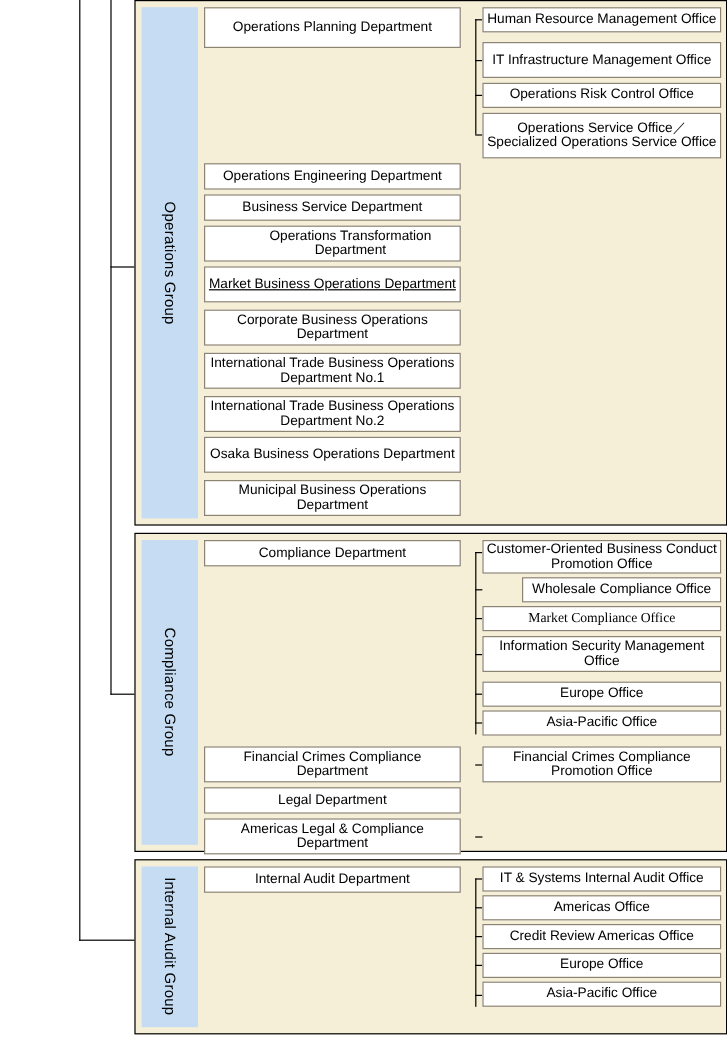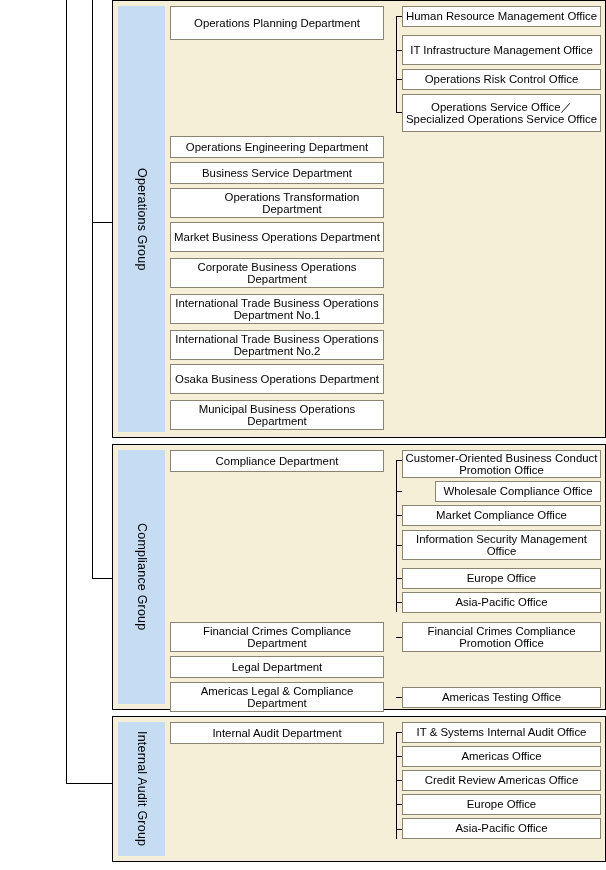--- a/index.html
+++ b/index.html
@@ -122,21 +122,21 @@
     <div class="group-band">
       <span class="group-band-label">Operations Group</span>
     </div>
     <div class="group-body">
 
       <div class="col-left">
         <div class="node-box" style="top:0px; height:34px;">Operations Planning Department</div>
         <div class="node-box" style="top:130px; height:22px;">Operations Engineering Department</div>
         <div class="node-box" style="top:156px; height:22px;">Business Service Department</div>
         <div class="node-box" style="top:182px; height:30px;padding-left:32px;">Operations Transformation Department</div>
-        <div class="node-box" style="top:216px; height:30px;">Market Business Operations Department</div>
+        <div class="node-box" style="top:216px; height:30px;text-decoration:underline;">Market Business Operations Department</div>
         <div class="node-box" style="top:252px; height:30px;">Corporate Business Operations Department</div>
         <div class="node-box" style="top:288px; height:30px;">International Trade Business Operations Department No.1</div>
         <div class="node-box" style="top:324px; height:30px;">International Trade Business Operations Department No.2</div>
         <div class="node-box" style="top:358px; height:30px;text-align:center;">Osaka Business Operations Department</div>
         <div class="node-box" style="top:394px; height:30px;">Municipal Business Operations Department</div>
       </div>
 
       <div class="col-right">
         <div class="bracket bracket-v" style="left:0px; top:10px; height:96px;"></div>
         <div class="bracket bracket-h" style="left:0px; top:10px; width:6px;"></div>
@@ -172,26 +172,25 @@
         <div class="bracket bracket-h" style="left:0px; top:41px; width:6px;"></div>
         <div class="bracket bracket-h" style="left:0px; top:65px; width:6px;"></div>
         <div class="bracket bracket-h" style="left:0px; top:95px; width:6px;"></div>
         <div class="bracket bracket-h" style="left:0px; top:128px; width:6px;"></div>
         <div class="bracket bracket-h" style="left:0px; top:152px; width:6px;"></div>
         <div class="bracket bracket-h" style="left:0px; top:187px; width:6px;"></div>
         <div class="bracket bracket-h" style="left:0px; top:247px; width:6px;"></div>
 
         <div class="node-box" style="left:6px; top:0px; height:28px;">Customer-Oriented Business Conduct Promotion Office</div>
         <div class="node-box" style="left:6px; top:31px; height:21px;margin-left:33px;">Wholesale Compliance Office</div>
-        <div class="node-box" style="left:6px; top:55px; height:21px;">Market Compliance Office</div>
+        <div class="node-box" style="left:6px; top:55px; height:21px;font-family:Liberation Serif, serif;">Market Compliance Office</div>
         <div class="node-box" style="left:6px; top:80px; height:30px;">Information Security Management Office</div>
         <div class="node-box" style="left:6px; top:118px; height:21px;">Europe Office</div>
         <div class="node-box" style="left:6px; top:142px; height:21px;">Asia-Pacific Office</div>
         <div class="node-box" style="left:6px; top:172px; height:30px;">Financial Crimes Compliance Promotion Office</div>
-        <div class="node-box" style="left:6px; top:237px; height:21px;">Americas Testing Office</div>
       </div>
 
     </div>
   </div>
 
   <div class="group-panel" style="top:716px; height:146px;">
     <div class="group-band">
       <span class="group-band-label">Internal Audit Group</span>
     </div>
     <div class="group-body">

